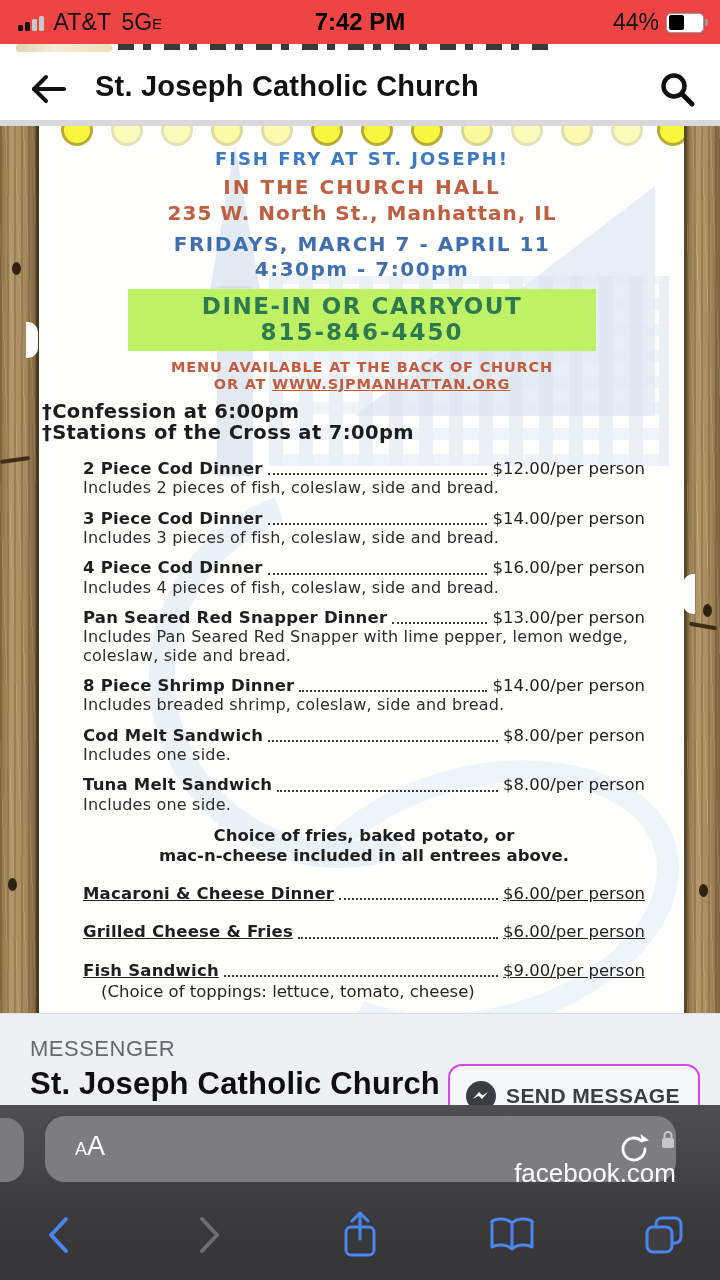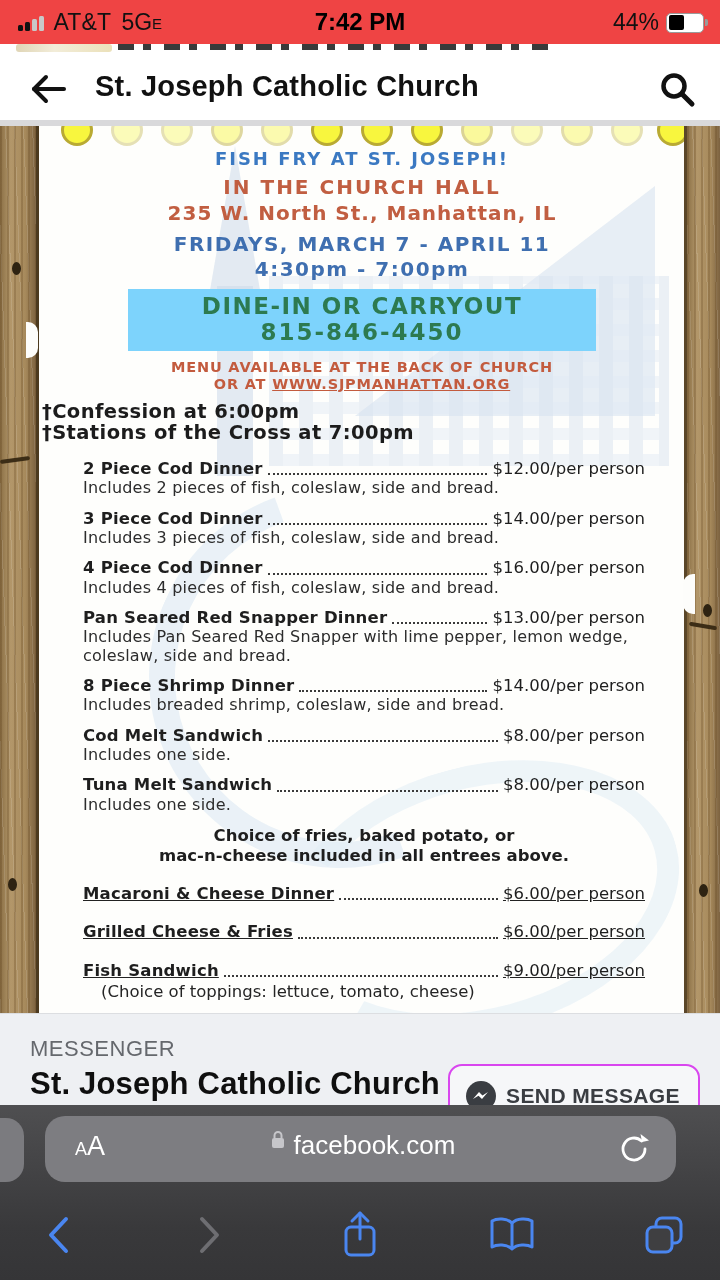--- a/index.html
+++ b/index.html
@@ -64,21 +64,21 @@
   .lights{position:absolute;left:0;top:-12px;width:100%;height:30px;z-index:1;}
   .bulb{position:absolute;top:0;width:26px;height:26px;border-radius:50%;background:#f8f63e;border:3px solid #b9aa33;}
 
   .fly-inner{position:relative;z-index:2;text-align:center;padding-top:22px;
              font-family:"DejaVu Sans",sans-serif;}
   .f-title{font-size:18px;font-weight:700;color:#3b79c2;letter-spacing:2px;}
   .f-sub1{margin-top:6px;font-size:20px;font-weight:700;color:#c15e41;letter-spacing:2px;}
   .f-sub2{margin-top:2px;font-size:20px;font-weight:700;color:#c15e41;letter-spacing:1px;}
   .f-dates{margin-top:7px;font-size:20px;font-weight:700;color:#3f6fb0;letter-spacing:1.5px;}
   .f-times{margin-top:1px;font-size:20px;font-weight:700;color:#3f6fb0;letter-spacing:1.5px;}
-  .ybox{margin:8px auto 0;width:468px;background:#7dd3fc;padding:4px 0 6px;}
+  .ybox{margin:8px auto 0;width:468px;background:#bef264;padding:4px 0 6px;}
   .ybox .g1{font-size:23px;font-weight:700;color:#2d7a50;letter-spacing:1.5px;}
   .ybox .g2{font-size:23px;font-weight:700;color:#2d7a50;letter-spacing:2px;}
   .f-note{margin-top:8px;font-size:14.5px;font-weight:700;color:#c35b3e;letter-spacing:.8px;}
   .f-note2{margin-top:1px;font-size:14.5px;font-weight:700;color:#c35b3e;letter-spacing:.8px;}
   .f-note2 .url{text-decoration:underline;}
   .services{margin-top:9px;text-align:left;padding-left:3px;}
   .services div{font-size:19.5px;font-weight:700;color:#1c1c1c;letter-spacing:.4px;line-height:1.1;}
   .scripthead{font-family:"DejaVu Serif","Liberation Serif",serif;font-style:italic;font-weight:700;color:#2e6cac;}
   .h-entrees{margin-top:10px;font-size:30px;}
 
@@ -102,21 +102,21 @@
   .msgr-circle svg{position:absolute;left:5px;top:7px;}
   .sendbtn span{font-size:21px;font-weight:700;color:#3a3d42;letter-spacing:.4px;}
 
   
   .safari{position:absolute;top:1105px;left:0;width:720px;height:175px;z-index:10;
           background:linear-gradient(#4f4f51,#39393b 70%,#353537);}
   .pill-partial{position:absolute;left:-16px;top:13px;width:40px;height:64px;background:#7b7b7f;border-radius:18px;}
   .addrpill{position:absolute;left:45px;top:11px;width:631px;height:66px;background:#7d7d81;border-radius:20px;}
   .aA{position:absolute;left:30px;top:15px;color:#fff;font-size:27px;}
   .aA .sm{font-size:18px;}
-  .addr-center{position:absolute;left:4px;right:0;top:14px;display:flex;justify-content:center;align-items:flex-start;gap:8px;}
+  .addr-center{position:absolute;left:4px;right:0;top:14px;display:flex;justify-content:center;align-items:flex-end;gap:8px;flex-direction:column;}
   .addr-center .host{color:#fff;font-size:26px;}
   .reload{position:absolute;right:24px;top:14px;}
   .navrow{position:absolute;left:0;top:95px;width:720px;height:70px;}
   .navslot{position:absolute;top:8px;width:60px;height:54px;display:flex;align-items:center;justify-content:center;}
 
   svg{display:block;}
 </style>
 </head>
 <body>
 

